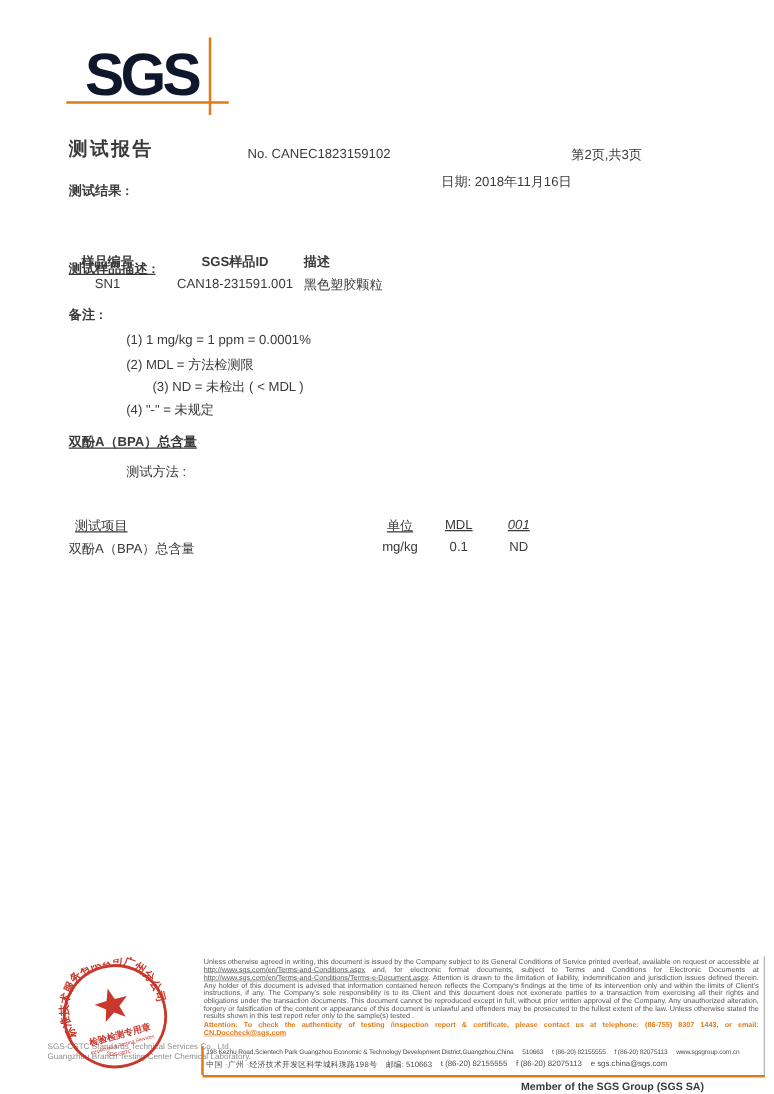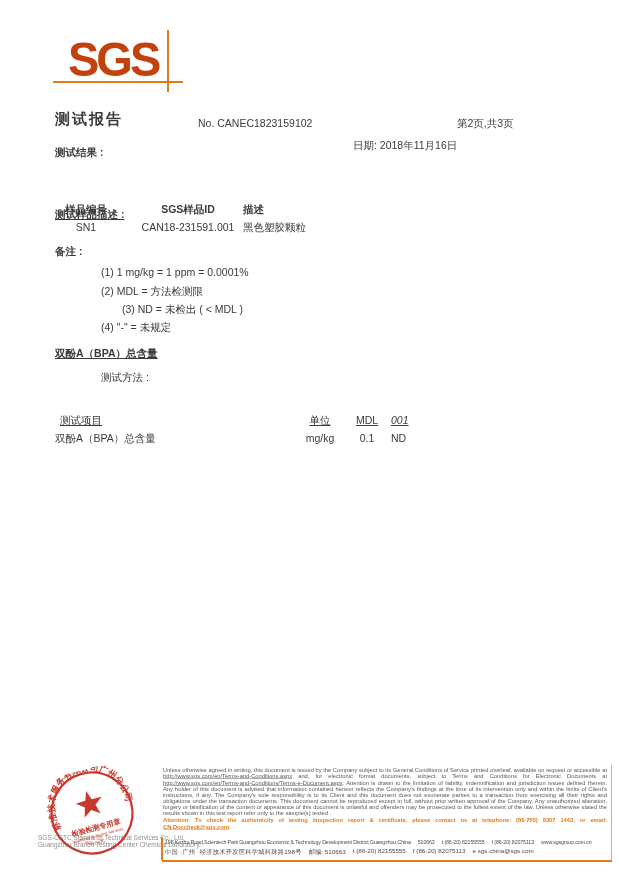--- a/index.html
+++ b/index.html
@@ -3,21 +3,21 @@
 <meta charset="utf-8">
 <style>
   html,body{margin:0;padding:0;background:#ffffff;}
   .page{
     position:relative;width:619px;height:875px;background:#ffffff;overflow:hidden;
     font-family:"Liberation Sans","DejaVu Sans",sans-serif;color:#3a3a3a;
   }
   .abs{position:absolute;}
   
   .logo-text{
-    left:68px;top:36px;font-size:47px;font-weight:bold;color:#c2410c;
+    left:68px;top:36px;font-size:47px;font-weight:bold;color:#0f172a;
     letter-spacing:-3px;line-height:1;transform:scaleY(1.02);
   }
   .logo-hline{left:53px;top:81px;width:130px;height:2px;background:#e07b1a;}
   .logo-vline{left:167px;top:30px;width:2px;height:62px;background:#e07b1a;}
   
   .doc-title{left:55px;top:110px;font-size:15px;font-weight:bold;letter-spacing:2px;}
   .report-no{left:198px;top:117px;font-size:10.5px;}
   .report-date{left:353px;top:117px;font-size:10.5px;margin-top:22px;}
   .report-pages{left:457px;top:117px;font-size:10.5px;}
   
@@ -40,21 +40,21 @@
   .bpa-title{left:55px;top:347px;font-size:10.5px;}
   .method-label{left:73px;top:371px;margin-left:28px;}
   .method-text{left:120px;top:371px;width:417px;font-size:10.5px;line-height:17.5px;text-align:justify;}
   
   .rt-head{top:414px;}
   .rt-row{top:432px;}
   .rt-item{left:60px;font-family:Liberation Mono, monospace;}
   .rt-item-row{left:55px;}
   .rt-unit{left:295px;width:50px;text-align:center;}
   .rt-mdl{left:345px;width:44px;text-align:center;}
-  .rt-val{left:391px;width:48px;text-align:left;}
+  .rt-val{left:391px;width:48px;text-align:center;}
   
   .scale-half{transform:scale(0.5);transform-origin:top left;}
   .legal-block{
     left:163px;top:767px;width:888px;font-size:11.5px;line-height:12.3px;
     color:#575757;text-align:justify;
   }
   .legal-url{text-decoration:underline;}
   .attention{color:#e07b1a;font-weight:bold;margin-top:2px;}
   .addr-block{left:165px;top:839px;width:900px;color:#4a4a4a;}
   .addr-row1{display:flex;gap:14px;font-size:10.5px;letter-spacing:-0.2px;white-space:nowrap;}
@@ -159,14 +159,15 @@
       <span>邮编: 510663</span>
       <span>t (86-20) 82155555</span>
       <span>f (86-20) 82075113</span>
       <span>e sgs.china@sgs.com</span>
     </div>
   </div>
 
   <div class="abs footer-vdivider"></div>
   <div class="abs footer-rline"></div>
   <div class="abs footer-hline"></div>
+  <div class="abs member-line">Member of the SGS Group (SGS SA)</div>
 
 </div>
 
 </body></html>

